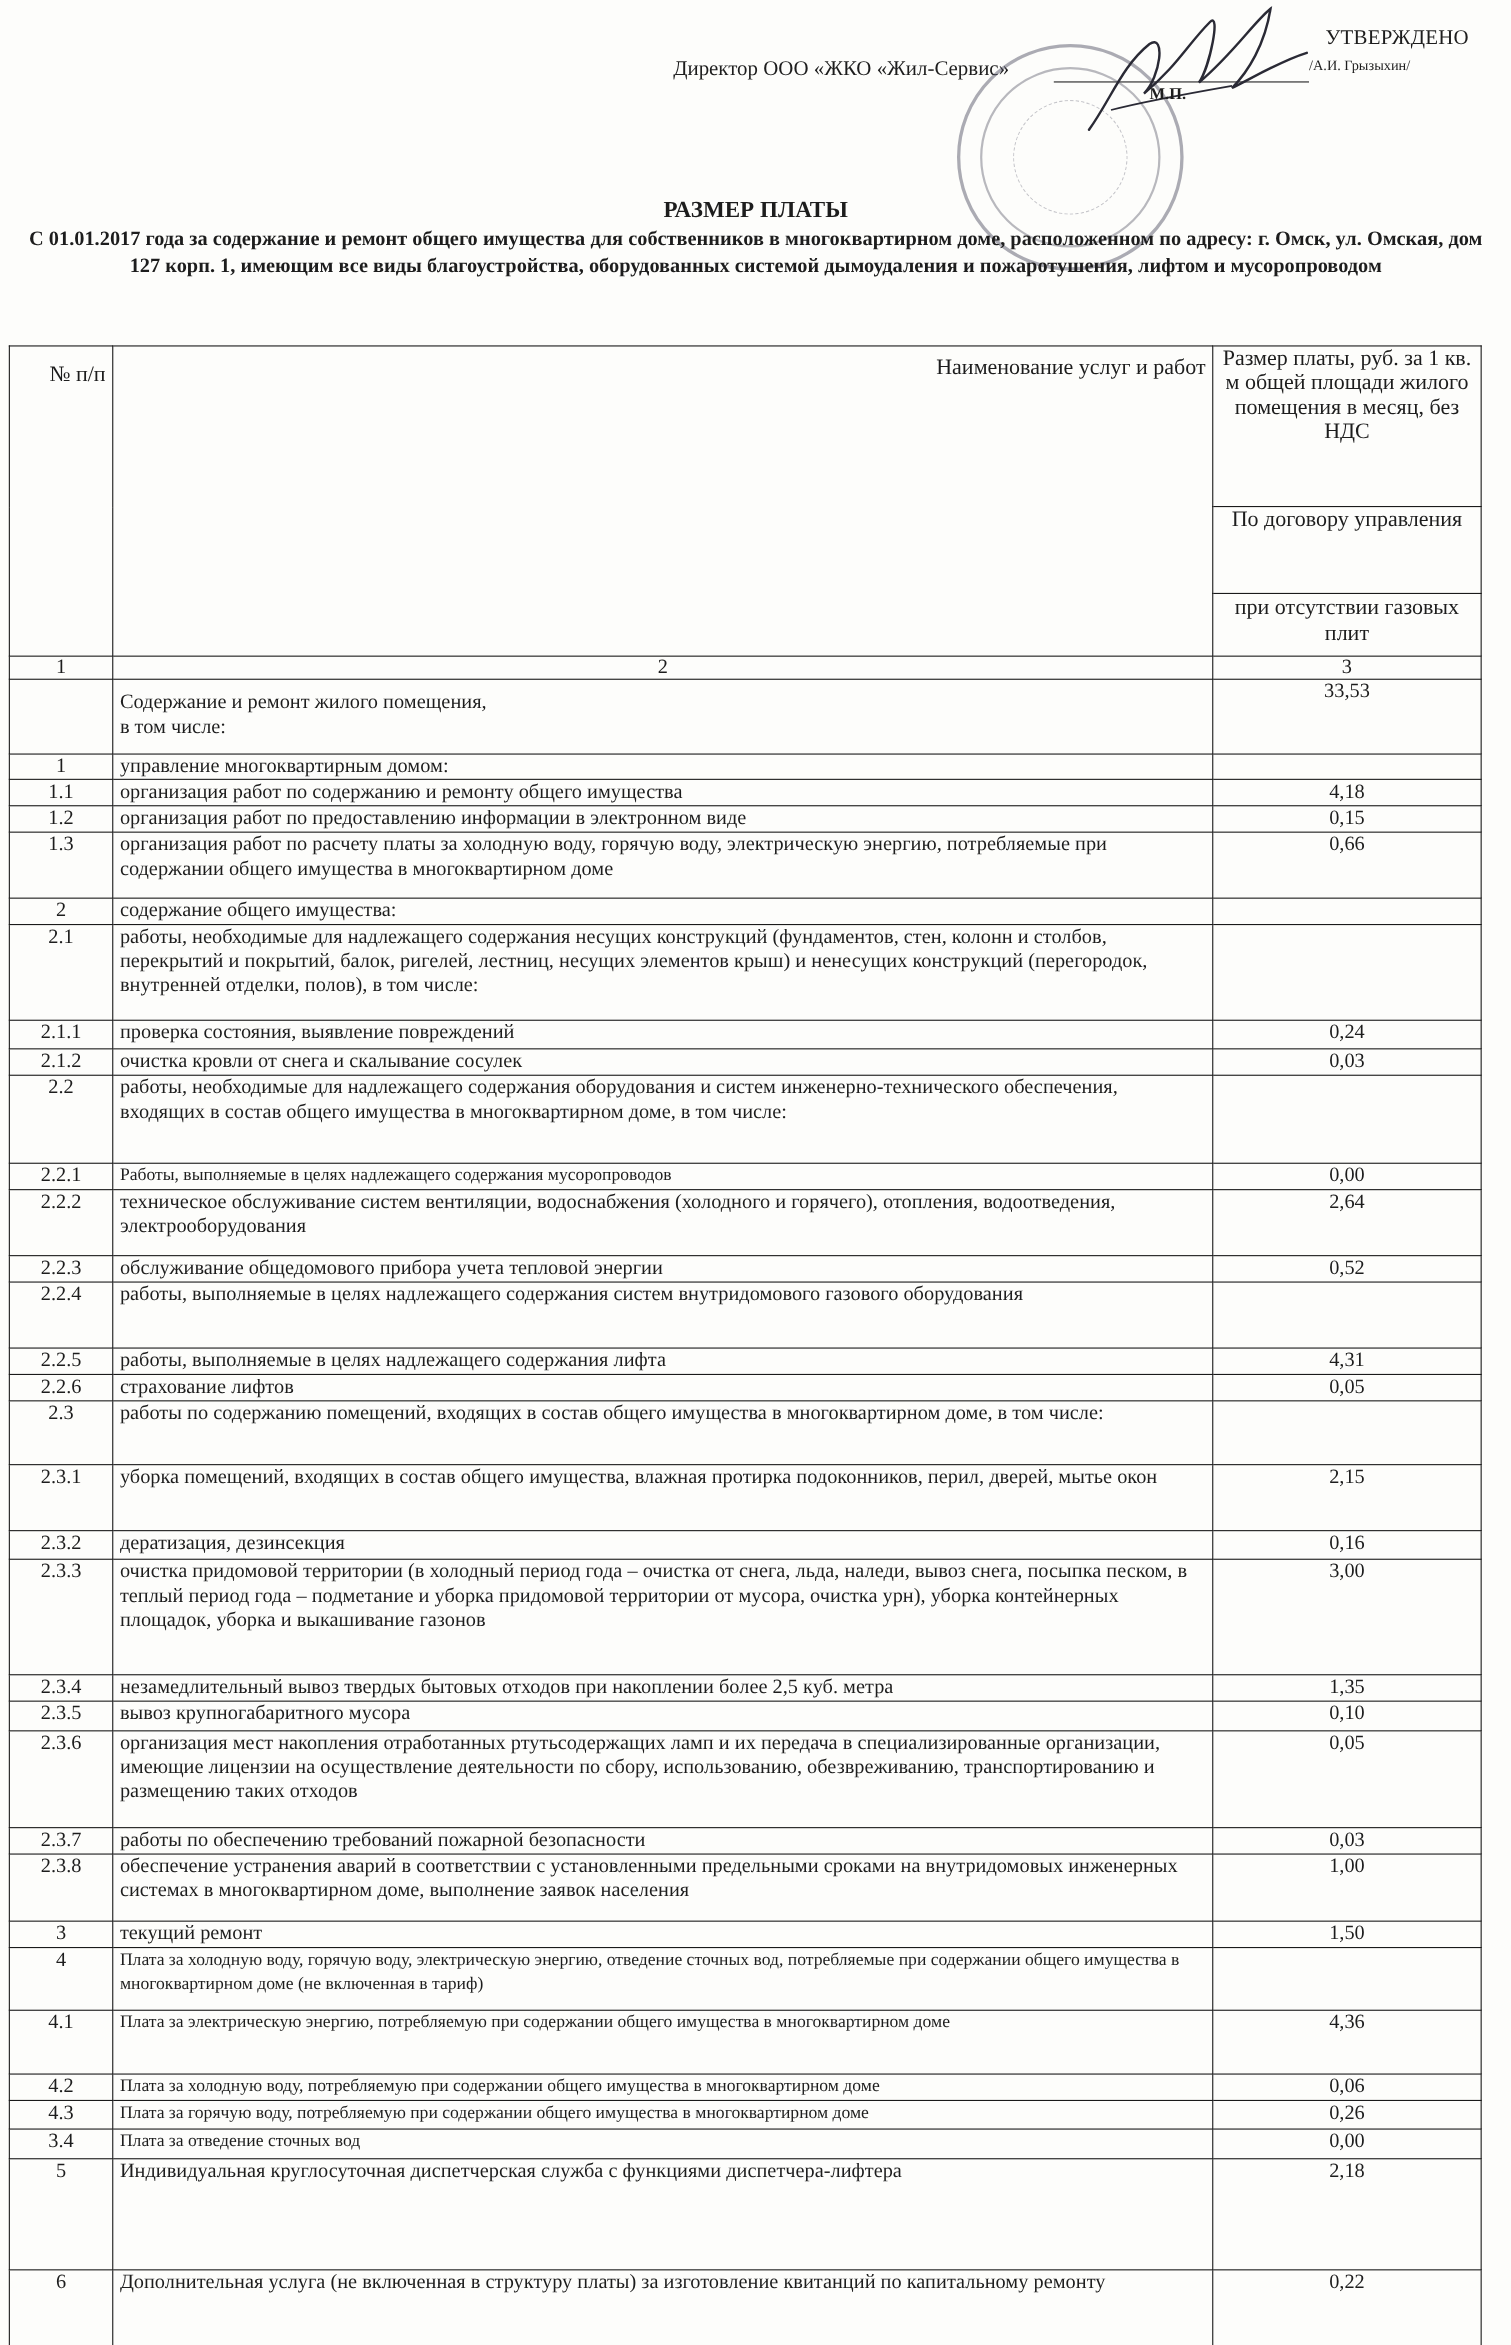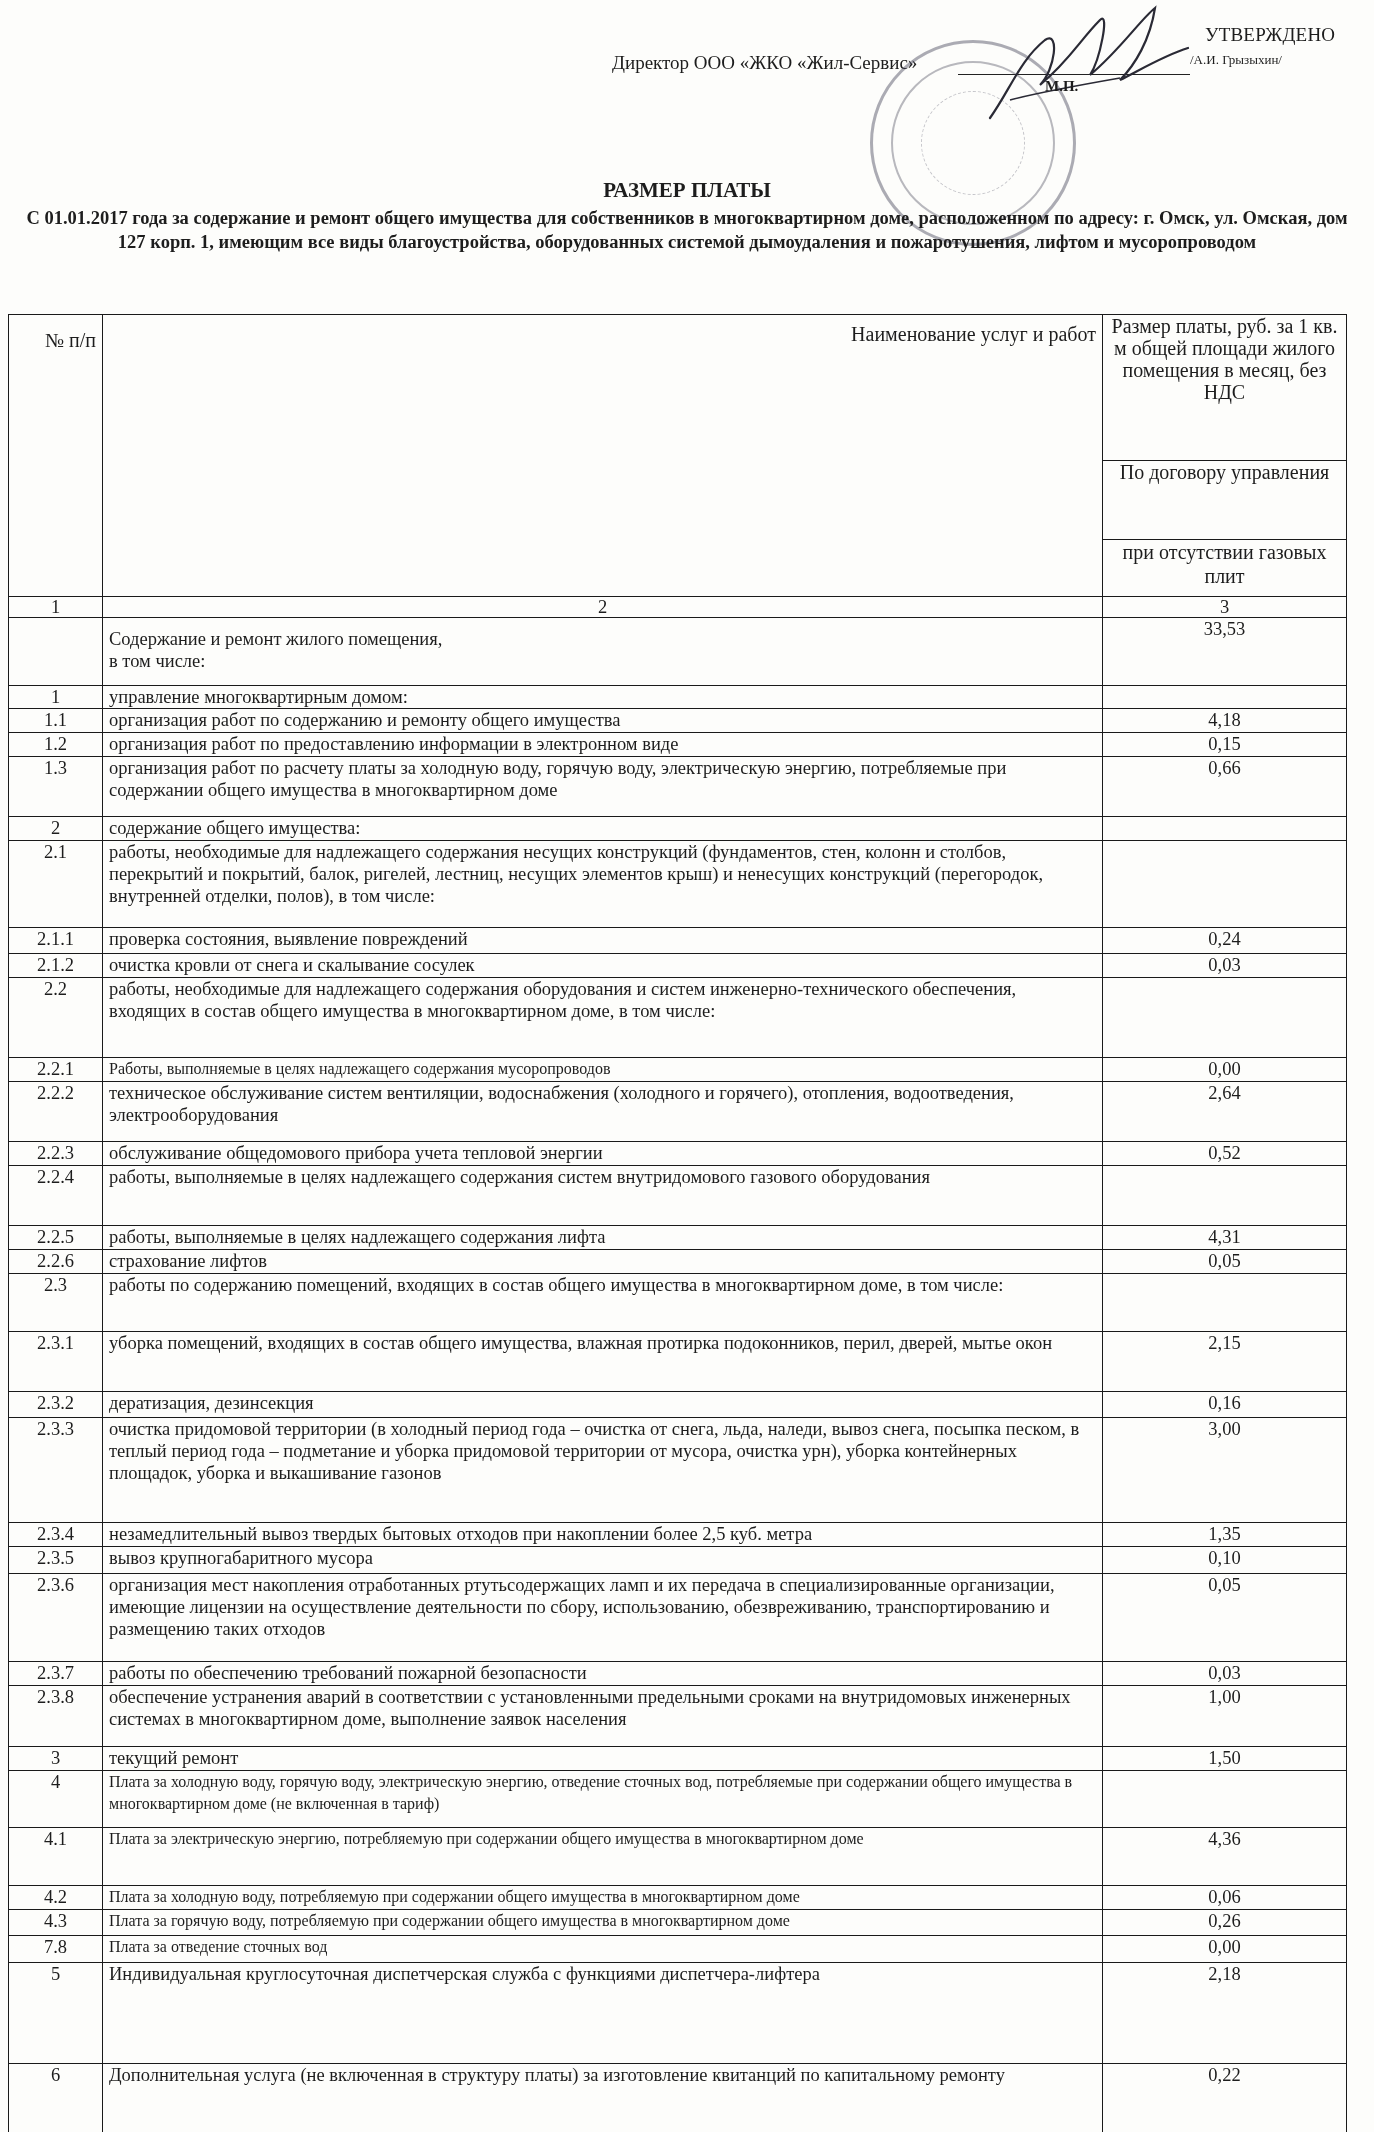--- a/index.html
+++ b/index.html
@@ -251,21 +251,21 @@
         <td class="num">4.2</td>
         <td class="name small">Плата за холодную воду, потребляемую при содержании общего имущества в многоквартирном доме</td>
         <td class="val">0,06</td>
       </tr>
       <tr style="height: 26px;">
         <td class="num">4.3</td>
         <td class="name small">Плата за горячую воду, потребляемую при содержании общего имущества в многоквартирном доме</td>
         <td class="val">0,26</td>
       </tr>
       <tr style="height: 27px;">
-        <td class="num">7.8</td>
+        <td class="num">3.4</td>
         <td class="name small">Плата за отведение сточных вод</td>
         <td class="val">0,00</td>
       </tr>
       <tr style="height: 101px;">
         <td class="num">5</td>
         <td class="name">Индивидуальная круглосуточная диспетчерская служба с функциями диспетчера-лифтера</td>
         <td class="val">2,18</td>
       </tr>
       <tr style="height: 88px;">
         <td class="num">6</td>

